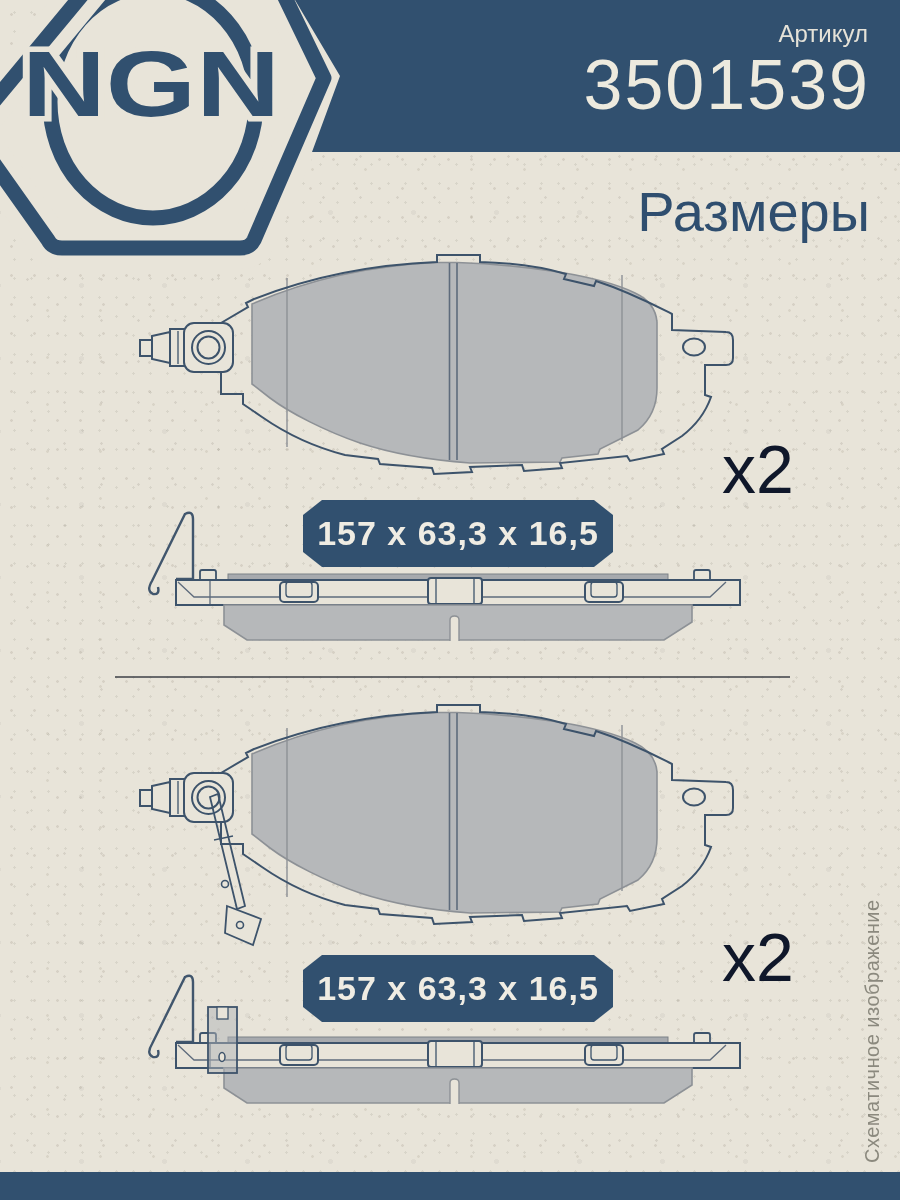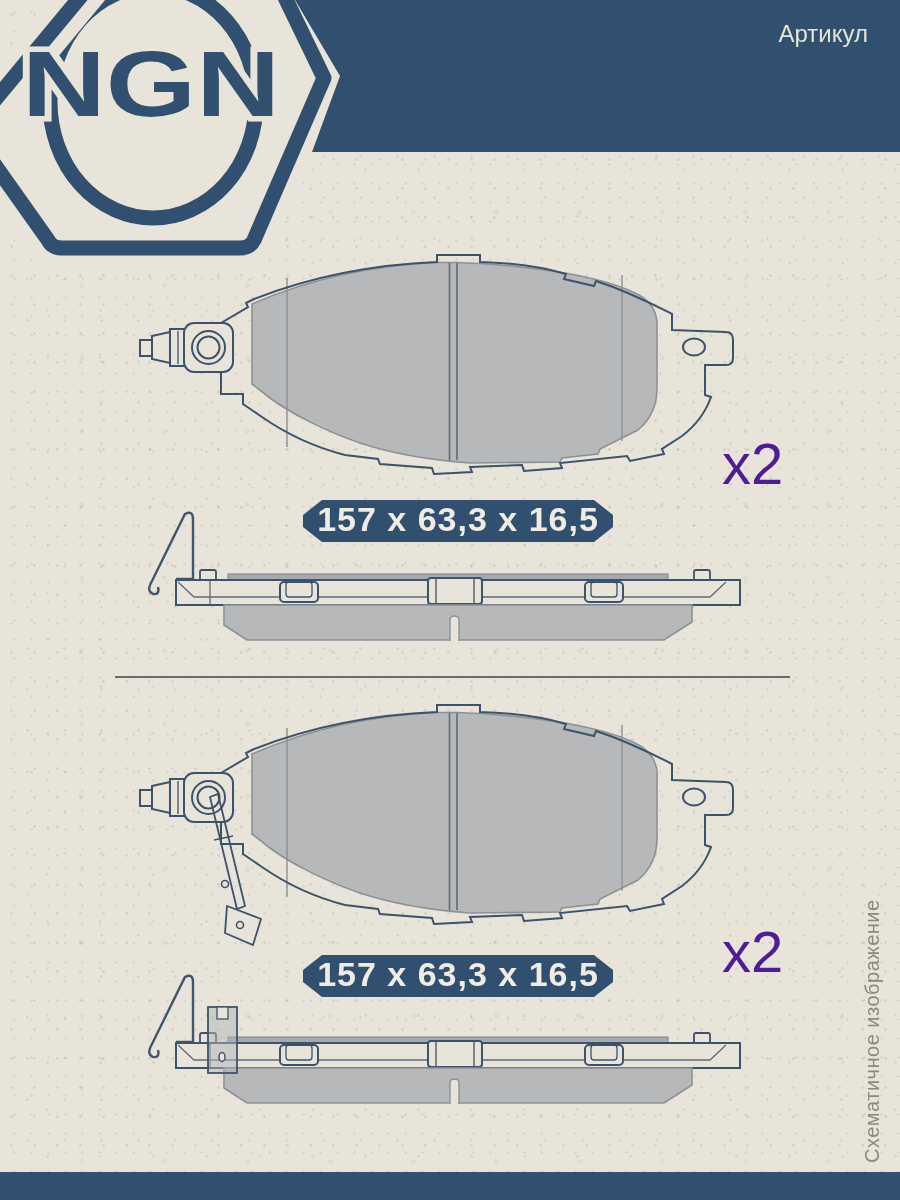--- a/index.html
+++ b/index.html
@@ -18,24 +18,24 @@
       radial-gradient(rgba(110,110,108,.08) 2.4px, transparent 3px),
       radial-gradient(rgba(80,75,60,.10) 1px, transparent 1.3px);
     background-size:23px 29px,37px 41px,53px 47px,83px 73px,17px 19px;
     background-position:0 0,9px 13px,21px 5px,40px 30px,6px 3px;
   }
   .abs{position:absolute;}
   .hdr-art{left:0;top:0;z-index:1;}
   .article-label{right:32px;top:20px;font-size:24px;color:#e5e2d8;z-index:2;}
   .article-number{right:30px;top:50px;font-size:70px;font-weight:400;color:#edeade;letter-spacing:2px;z-index:2;line-height:1;}
   .page-title{right:30px;top:184px;font-size:56px;color:#2f4e6f;z-index:2;line-height:1;}
-  .qty{font-size:58px;color:#4c1d95;line-height:1;z-index:2;text-align:right;}
+  .qty{font-size:68px;color:#0f172a;line-height:1;z-index:2;text-align:right;}
   .pill{
-    width:310px;height:42px;background:#31506f;z-index:2;
-    display:flex;justify-content:center;
+    width:310px;height:67px;background:#31506f;z-index:2;
+    display:flex;align-items:center;justify-content:center;
     clip-path:polygon(19px 0,calc(100% - 19px) 0,100% 15px,100% calc(100% - 15px),calc(100% - 19px) 100%,19px 100%,0 calc(100% - 15px),0 15px);
   }
   .pill span{color:#efece3;font-size:34px;font-weight:700;letter-spacing:1px;}
   .divider{left:115px;top:676px;width:675px;height:0;border-top:2px solid rgba(62,64,70,.75);z-index:2;}
   .note-vertical{
     left:861px;top:1163px;transform-origin:0 0;transform:rotate(-90deg);
     white-space:nowrap;font-size:20px;color:#8b897e;letter-spacing:.5px;z-index:2;
   }
   .bottom-bar{left:0;top:1172px;width:900px;height:28px;background:#31506f;z-index:2;}
   svg{display:block;}
@@ -137,20 +137,22 @@
 
       <g id="side-bracket">
         <rect x="78" y="39" width="29" height="66" fill="#b0b3b7" fill-opacity="0.5" stroke="#3d536b" stroke-width="1.8"></rect>
         <rect x="87" y="39" width="11" height="12" fill="#e8e4d9" stroke="#3d536b" stroke-width="1.3"></rect>
         <ellipse cx="92" cy="89" rx="3" ry="4.5" fill="#e8e4d9" stroke="#3d536b" stroke-width="1.5"></ellipse>
       </g>
     </defs>
   </svg>
 
   <div class="abs article-label">Артикул</div>
+  <div class="abs article-number">3501539</div>
+  <div class="abs page-title">Размеры</div>
 
   <svg class="abs" style="left:130px;top:248px;z-index:1" width="640" height="250" viewBox="0 0 640 250">
     <use href="#pad-front"></use>
   </svg>
   <div class="abs qty" style="left:722px;top:435px">x2</div>
   <div class="abs pill" style="left:303px;top:500px">
     <span>157 x 63,3 x 16,5</span>
   </div>
   <svg class="abs" style="left:130px;top:505px;z-index:1" width="640" height="175" viewBox="0 0 640 175">
     <use href="#pad-side"></use>

